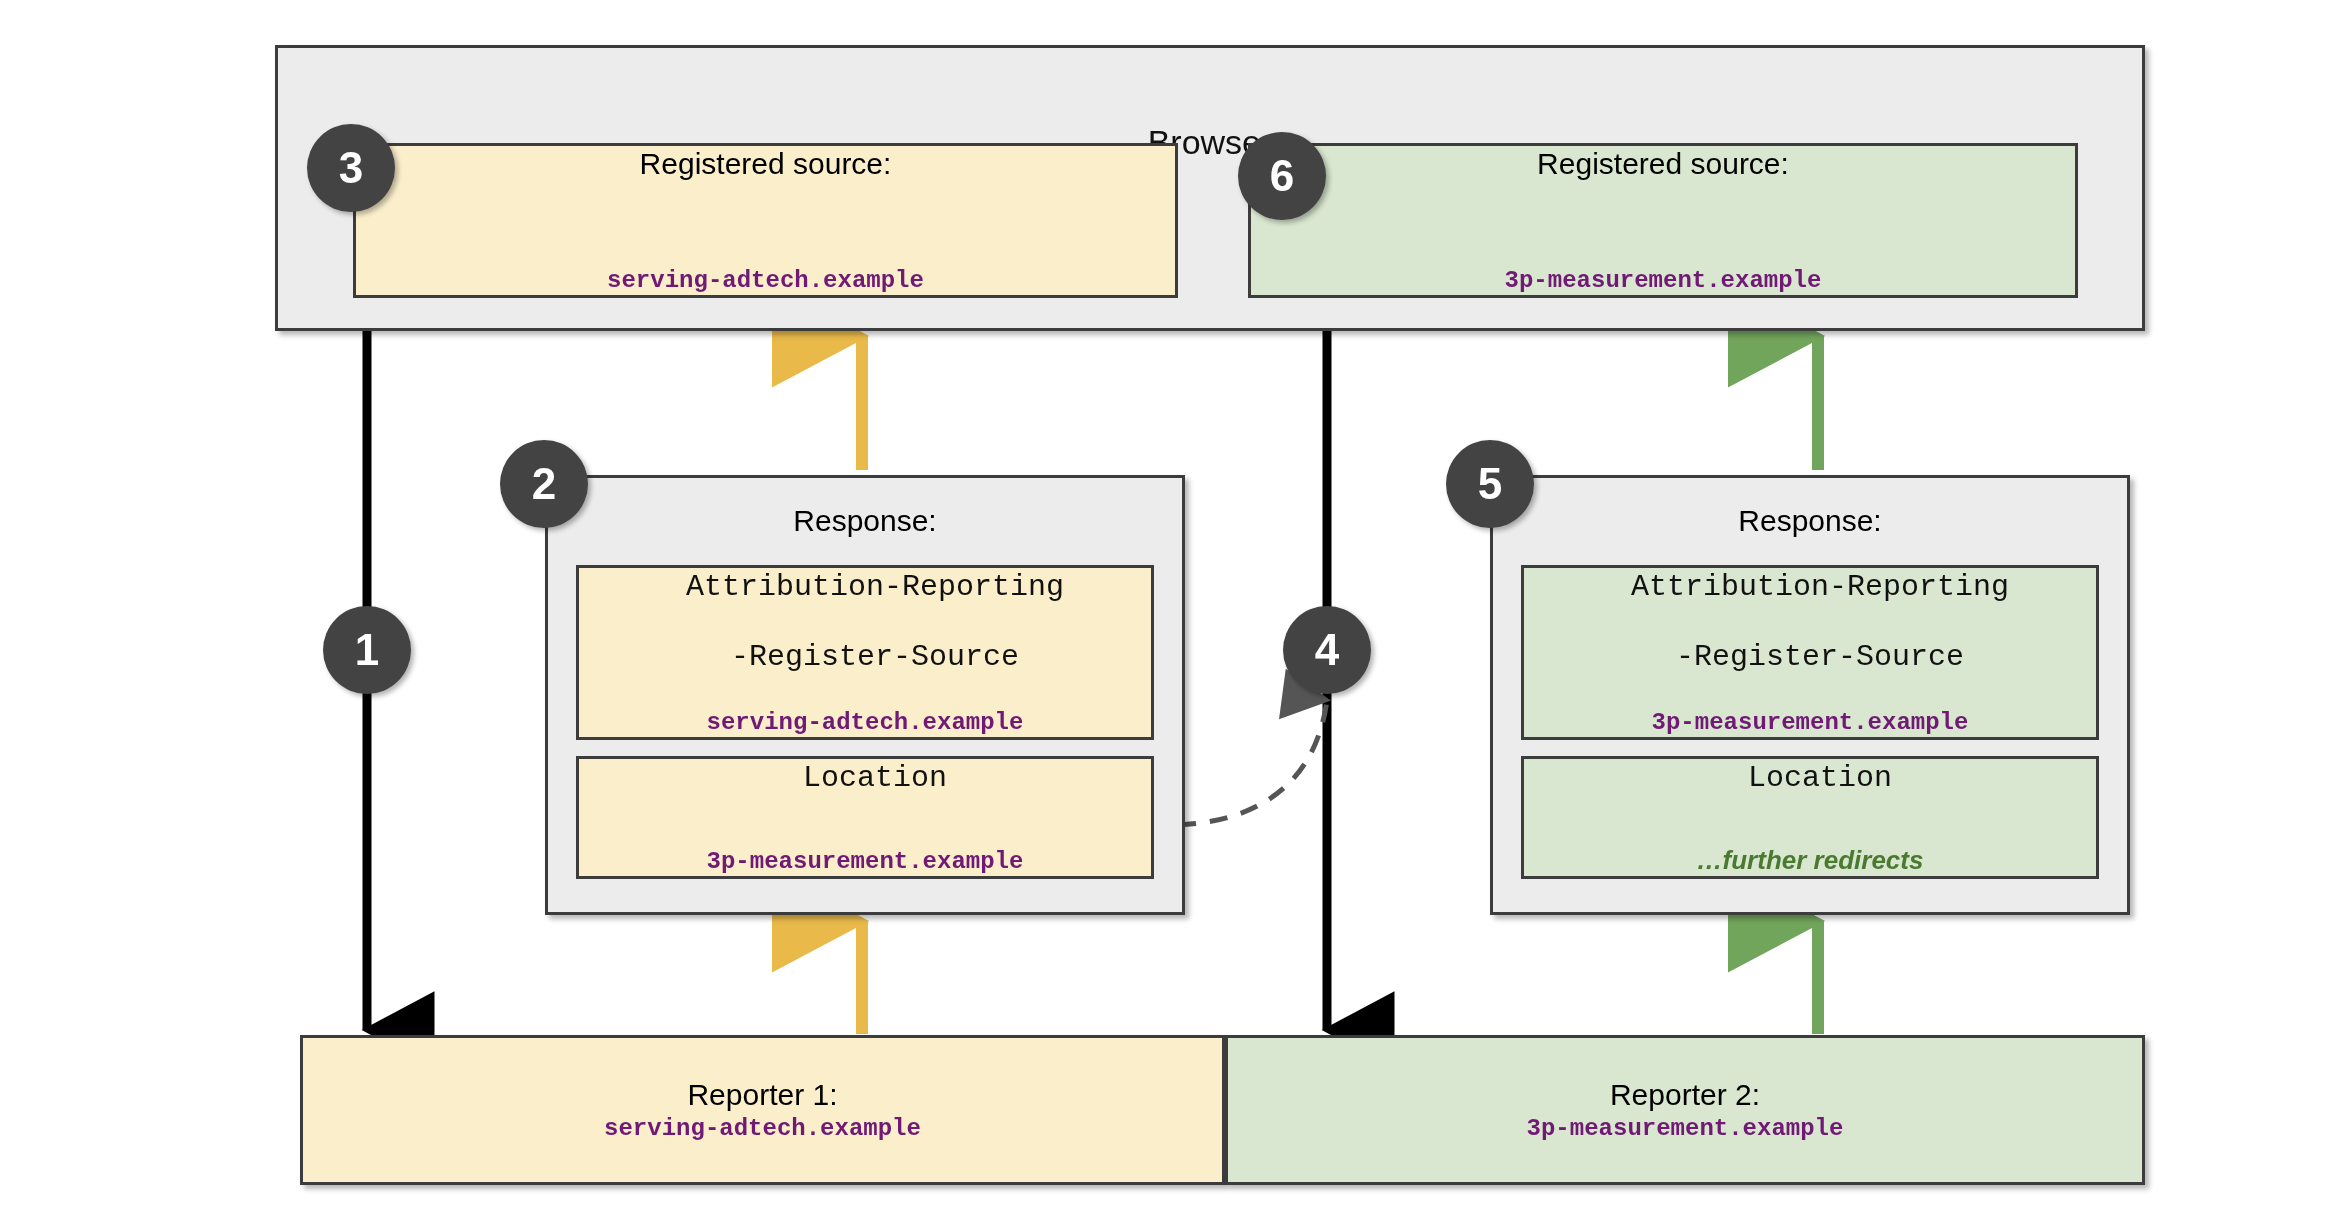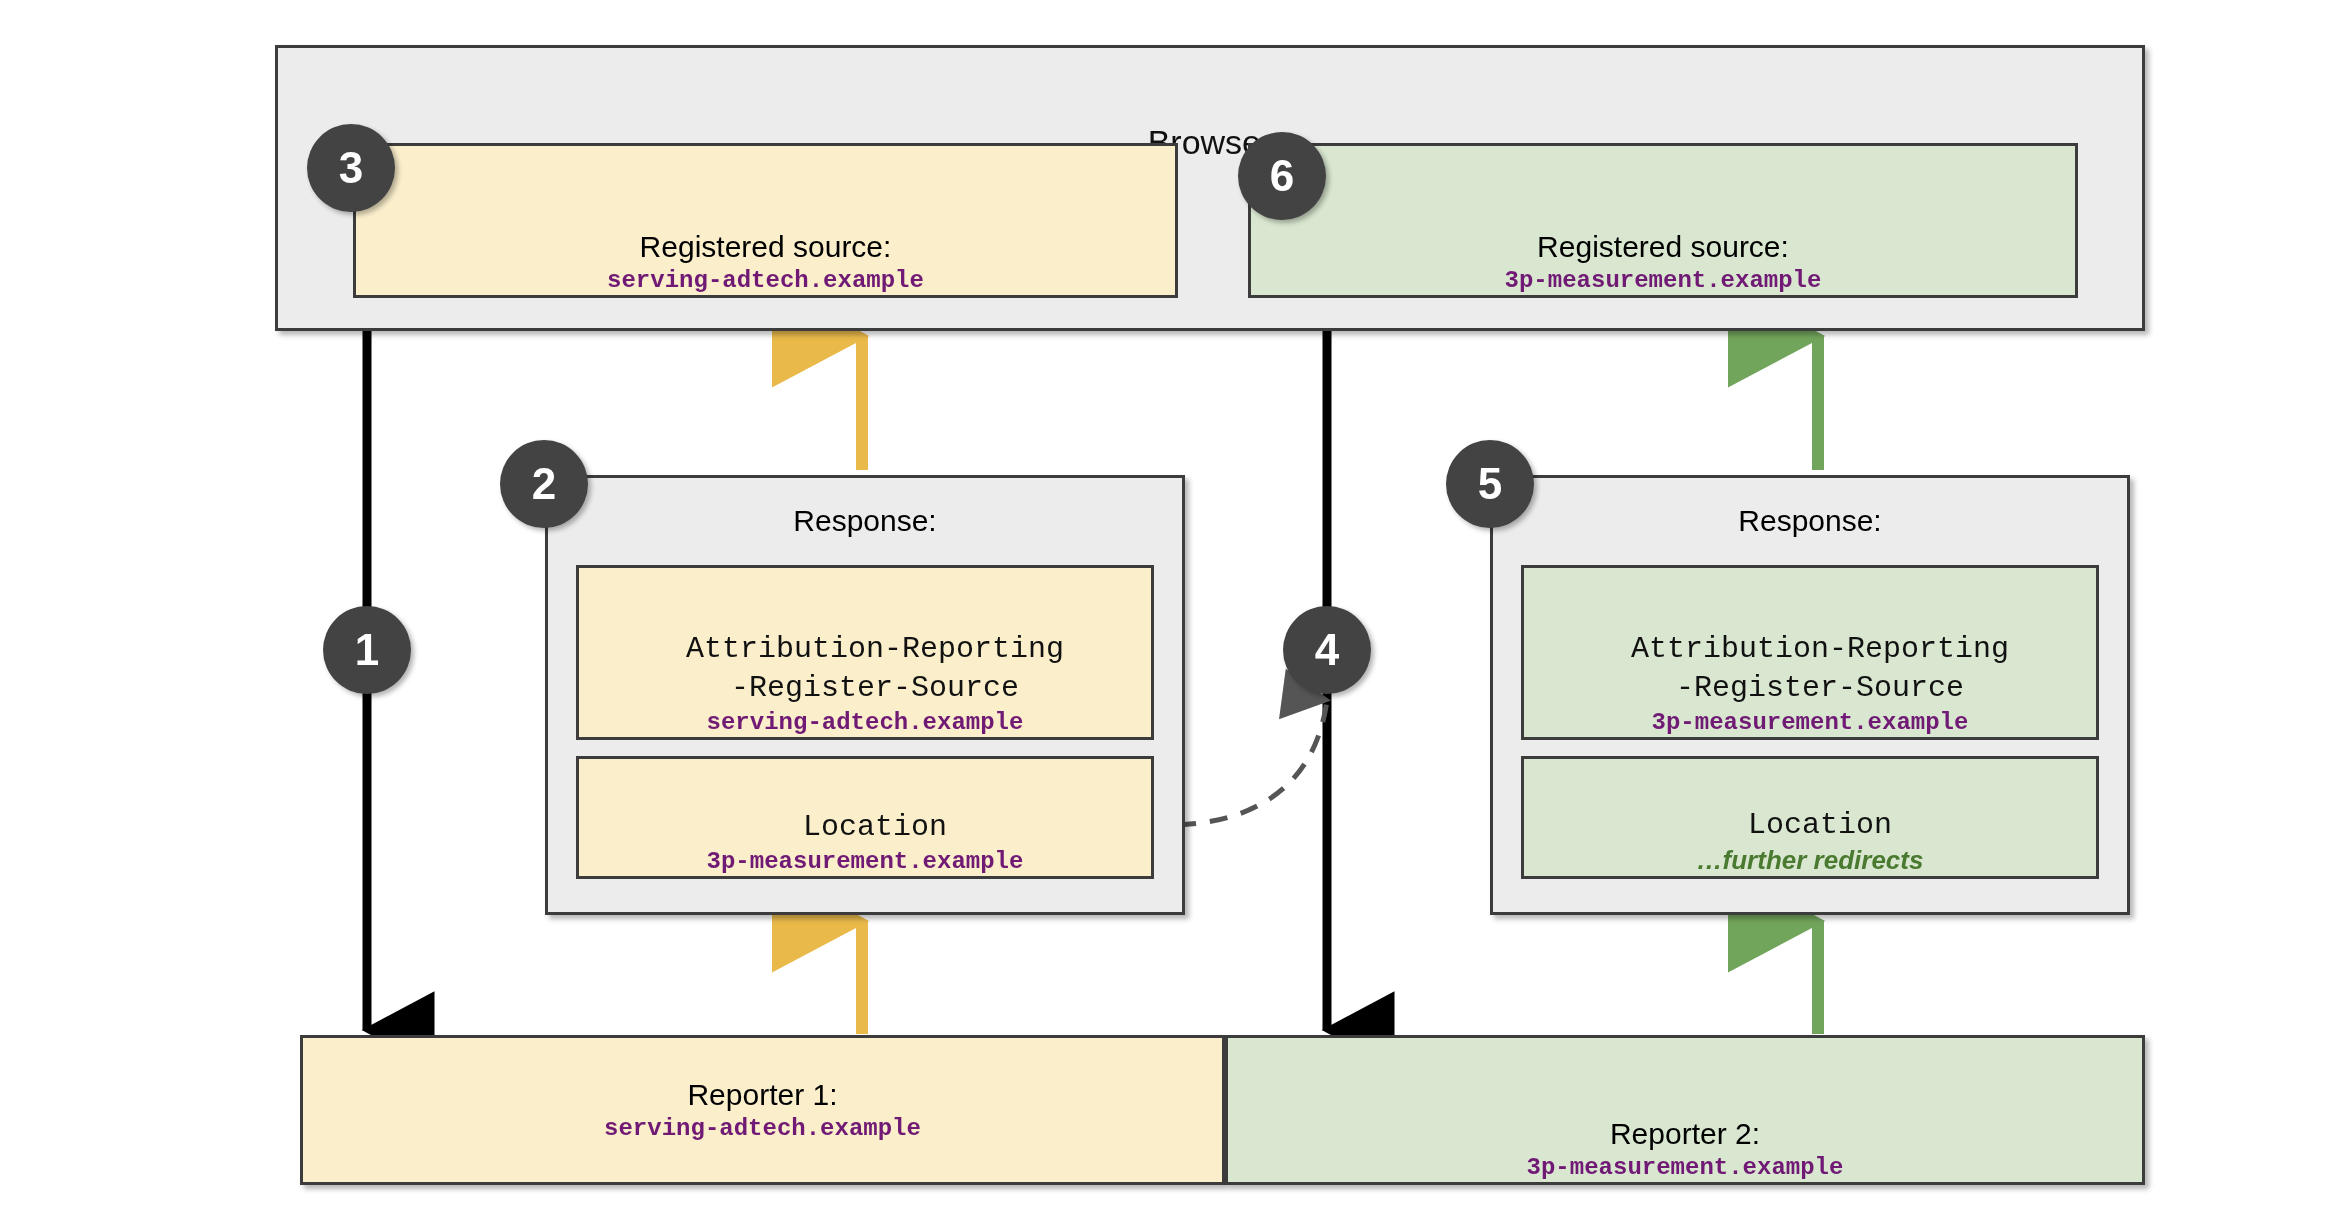--- a/index.html
+++ b/index.html
@@ -24,21 +24,21 @@
   .yellow { background: #faeecb; }
   .green  { background: #d9e7d0; }
 
   
   .panel {
     position: absolute;
     border: 3px solid #3c3c3c;
     display: flex;
     flex-direction: column;
     align-items: center;
-    justify-content: flex-end;
+    justify-content: space-between;
   }
 
   .lbl {
     color: #000;
     font-family: "Liberation Sans", sans-serif;
     font-size: 30px;
     line-height: 1.22;
     text-align: center;
     white-space: nowrap;
   }
@@ -178,21 +178,21 @@
     </div>
   </div>
 
   <div class="box yellow" style="left:275px; top:1035px; width:925px; height:150px; z-index:20;
               justify-content:center;margin-left:25px;">
     <div class="lbl">Reporter 1:</div>
     <div class="mono">serving-adtech.example</div>
   </div>
 
   <div class="box green" style="left:1225px; top:1035px; width:920px; height:150px; z-index:20;
-              justify-content:flex-end;">
+              justify-content:center;">
     <div class="lbl">Reporter 2:</div>
     <div class="mono">3p-measurement.example</div>
   </div>
 
   <div class="badge" style="left:307px; top:124px;">3</div>
 
   <div class="badge" style="left:1238px; top:132px;">6</div>
 
   <div class="badge" style="left:500px; top:440px;">2</div>
 

